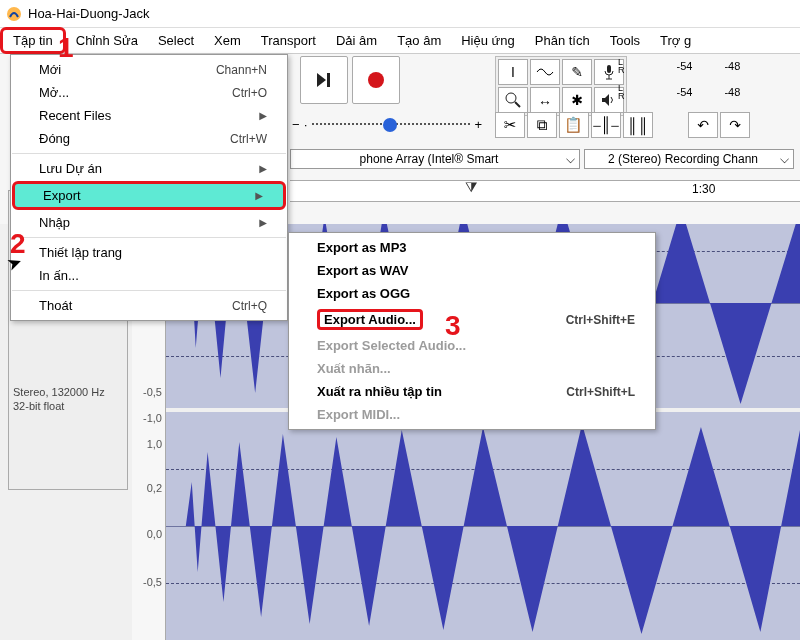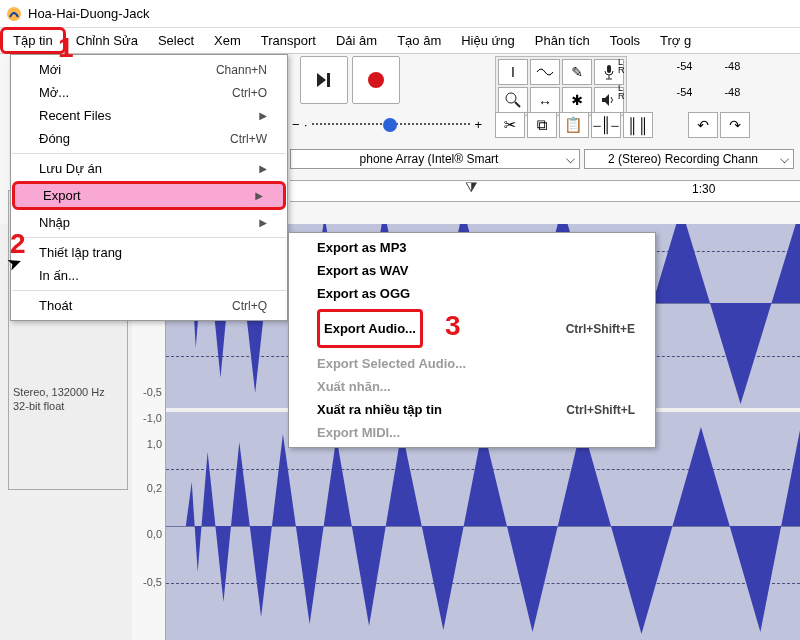--- a/index.html
+++ b/index.html
@@ -33,21 +33,21 @@
   .combo::after { content:"⌵"; position:absolute; right:4px; top:2px; font-size:12px; }
 
   
   .timeline { position:absolute; left:290px; right:0; top:126px; height:22px; border-top:1px solid #aaa; border-bottom:1px solid #aaa; background:#fff; font-size:12px; }
   .timeline .tick { position:absolute; top:1px; }
   .pin { position:absolute; top:-2px; left:175px; font-size:14px; color:#333; }
 
   
   .menu-pop { position:absolute; background:#fff; border:1px solid #999; box-shadow:2px 2px 5px rgba(0,0,0,.25); padding:3px 0; min-width:260px; z-index:30; font-size:13px; }
   .menu-pop .mi { display:flex; justify-content:space-between; align-items:center; padding:4px 20px 4px 28px; white-space:nowrap; }
-  .menu-pop .mi.hover { background:#f9a8d4; }
+  .menu-pop .mi.hover { background:#5eead4; }
   .menu-pop .mi.disabled { color:#9c9c9c; }
   .menu-pop .sep { height:1px; background:#ddd; margin:3px 1px; }
   .menu-pop .arrow { font-size:10px; color:#555; }
   .shortcut { color:#444; font-size:12px; margin-left:30px; }
   #file-menu { left:10px; top:54px; width:278px; }
   #export-submenu { left:288px; top:232px; width:368px;font-weight:bold; }
   .track-head { position:absolute; left:8px; top:190px; width:120px; height:300px; background:#eee; border:1px solid #aaa; z-index:5; }
   .track-head .line { font-size:11px; padding:1px 4px; color:#444; }
   .vscale { position:absolute; left:132px; top:198px; width:34px; bottom:0; background:#f7f7f7; border-right:1px solid #aaa; z-index:4; }
   .vscale span { position:absolute; right:3px; font-size:11px; color:#555; }
@@ -272,21 +272,21 @@
   <div class="mi">
       <span>Export as MP3</span>
     </div>
   <div class="mi">
       <span>Export as WAV</span>
     </div>
   <div class="mi">
       <span>Export as OGG</span>
     </div>
   <div class="mi">
-    <span class="red-box" style="padding:9px 4px; border-radius:4px">Export Audio...</span>
+    <span class="red-box" style="padding:0 4px; border-radius:4px">Export Audio...</span>
     <span class="shortcut">Ctrl+Shift+E</span>
   </div>
   <div class="mi disabled">
       <span>Export Selected Audio...</span>
     </div>
   <div class="mi disabled">
       <span>Xuất nhãn...</span>
     </div>
   <div class="mi">
       <span>Xuất ra nhiều tập tin</span>

